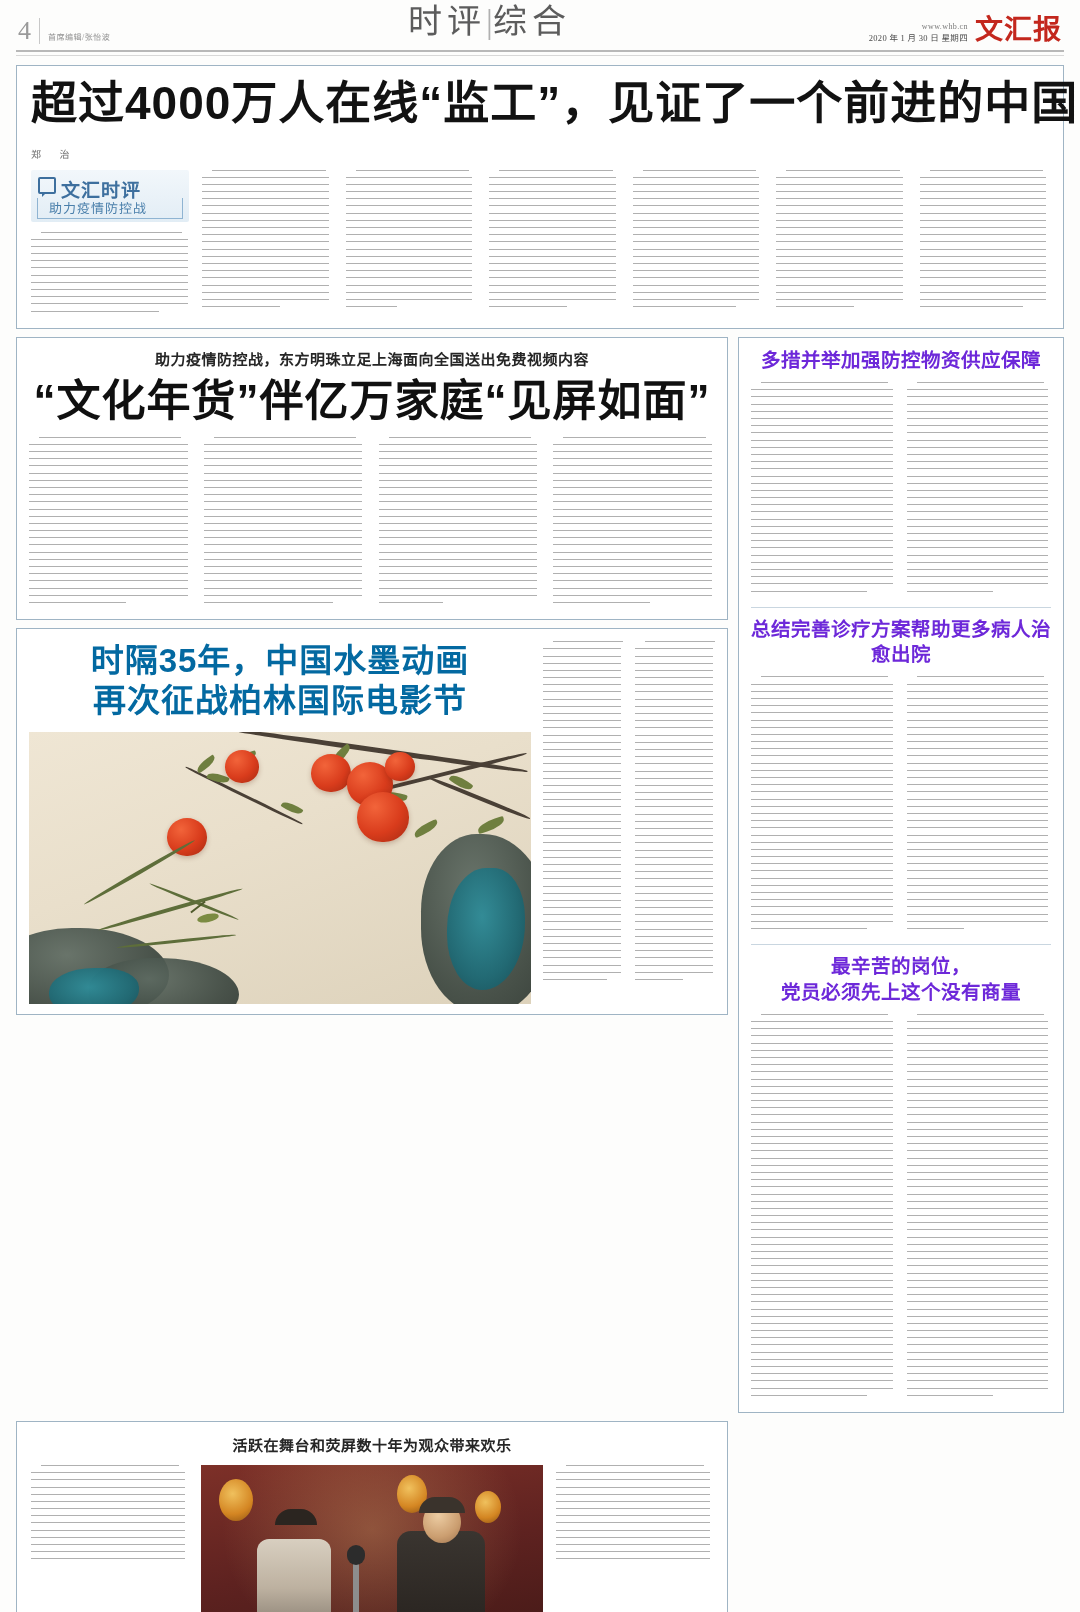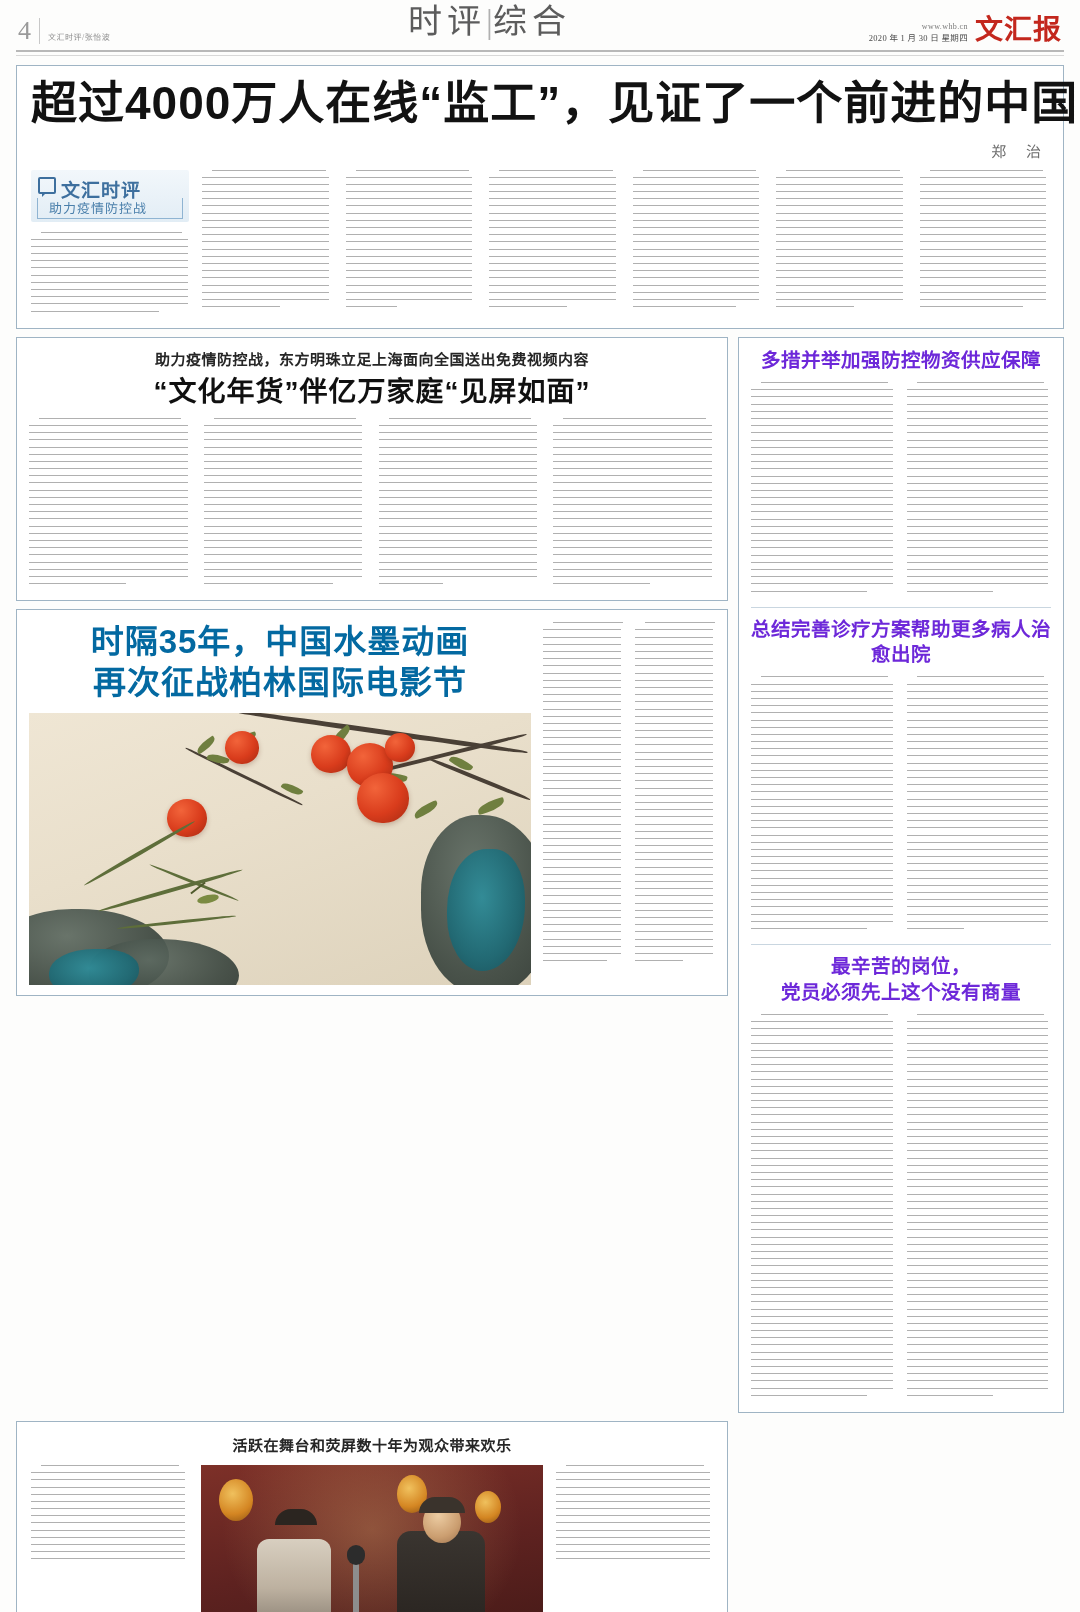--- a/index.html
+++ b/index.html
@@ -119,25 +119,25 @@
     font-size: 46px;
     font-weight: bold;
     text-align: center;
     letter-spacing: 1px;
     line-height: 1.12;
     color: #121212;
     font-family: "Liberation Sans", sans-serif;
     white-space: nowrap;
   }
   .lead-byline {
-    text-align: right;
-    font-size: 15px;
+    text-align: left;
+    font-size: 10px;
     color: #6d6d6d;
     letter-spacing: 8px;
-    margin-top: 10px;
+    margin-top: 16px;
   }
 
   .lead-body {
     display: flex;
     gap: 11px;
     margin-top: 9px;
   }
   .lead-logo-col {
     width: 160px;
     flex: 0 0 160px;
@@ -228,21 +228,21 @@
   .kicker {
     text-align: center;
     font-size: 15px;
     color: #262626;
     letter-spacing: 0.5px;
     font-weight: bold;
     font-family: "Liberation Serif", serif;
   }
   .head-2 {
     text-align: center;
-    font-size: 28px;
+    font-size: 44px;
     font-weight: bold;
     letter-spacing: 1px;
     line-height: 1.18;
     margin-top: 6px;
     color: #101010;
     font-family: "Liberation Sans", sans-serif;
   }
   .cols-3 {
     display: flex;
     gap: 13px;
@@ -359,21 +359,21 @@
   }
 </style>
 </head>
 <body>
 
 <div class="page">
 
   <div class="masthead">
     <div class="mh-left">
       <div class="mh-pagenum">4</div>
-      <div class="mh-deptline">文汇时评/张怡波</div>
+      <div class="mh-deptline">首席编辑/张怡波</div>
     </div>
     <div class="mh-center">
       <span>时评</span><span class="sep">|</span><span>综合</span>
     </div>
     <div class="mh-right">
       <div class="mh-meta">
         <div class="mh-url">www.whb.cn</div>
         <div class="mh-date">2020 年 1 月 30 日 星期四</div>
       </div>
       <div class="mh-logo">文汇报</div>

